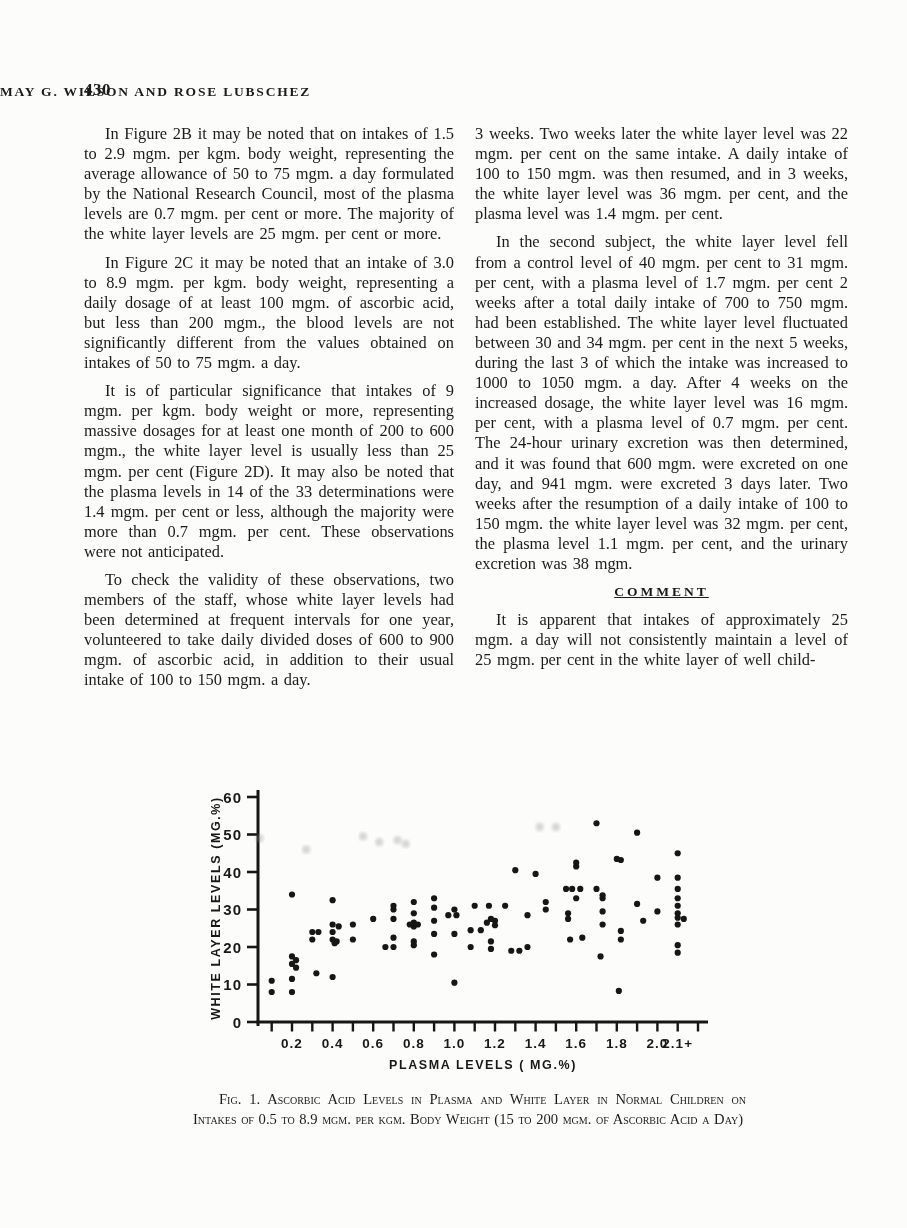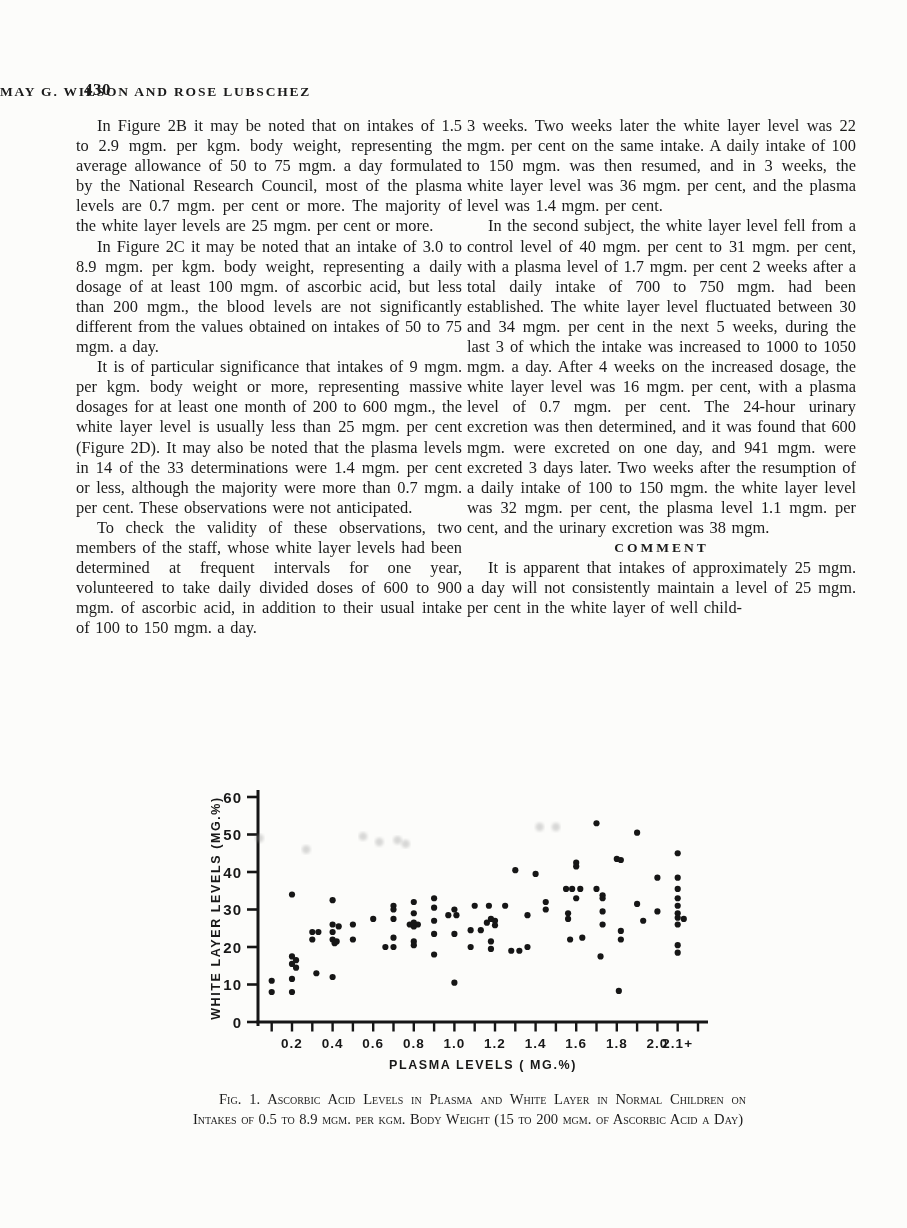--- a/index.html
+++ b/index.html
@@ -14,25 +14,25 @@
   }
   .running-head{
     left:0;right:0;top:84px;
     font-size:13.5px;font-weight:bold;letter-spacing:1.8px;
     font-family:"Liberation Serif", serif;
   }
   .col{
     top:116px;text-align:justify;
     font-size:16.4px;line-height:20.1px;word-spacing:1.5px;
   }
-  .col p{margin:0;padding:0;}
+  .col p{margin:8px;padding:0;}
   .col p.indent{text-indent:21px;}
   .section-heading{
     text-align:center;font-size:13.5px;font-weight:bold;letter-spacing:3px;
-    margin:13px 0 9px 0;text-indent:0;
+    margin:13px 0 9px 0;text-indent:0;text-decoration:underline;
   }
   .figure-wrap{left:185px;top:786px;width:560px;height:294px;}
   svg text{fill:#181818;font-family:"Liberation Sans", sans-serif;}
   svg .ytick{font-size:15px;font-weight:bold;letter-spacing:1px;}
   svg .xtick{font-size:13.5px;font-weight:bold;letter-spacing:1px;}
   svg .axis-title{font-size:12.5px;font-weight:bold;letter-spacing:1.6px;}
   .caption{
     left:193px;top:1078px;width:553px;
     font-size:14.6px;line-height:19.6px;text-align:justify;
     font-variant:small-caps;text-indent:26px;word-spacing:1px;margin-top:12px;

